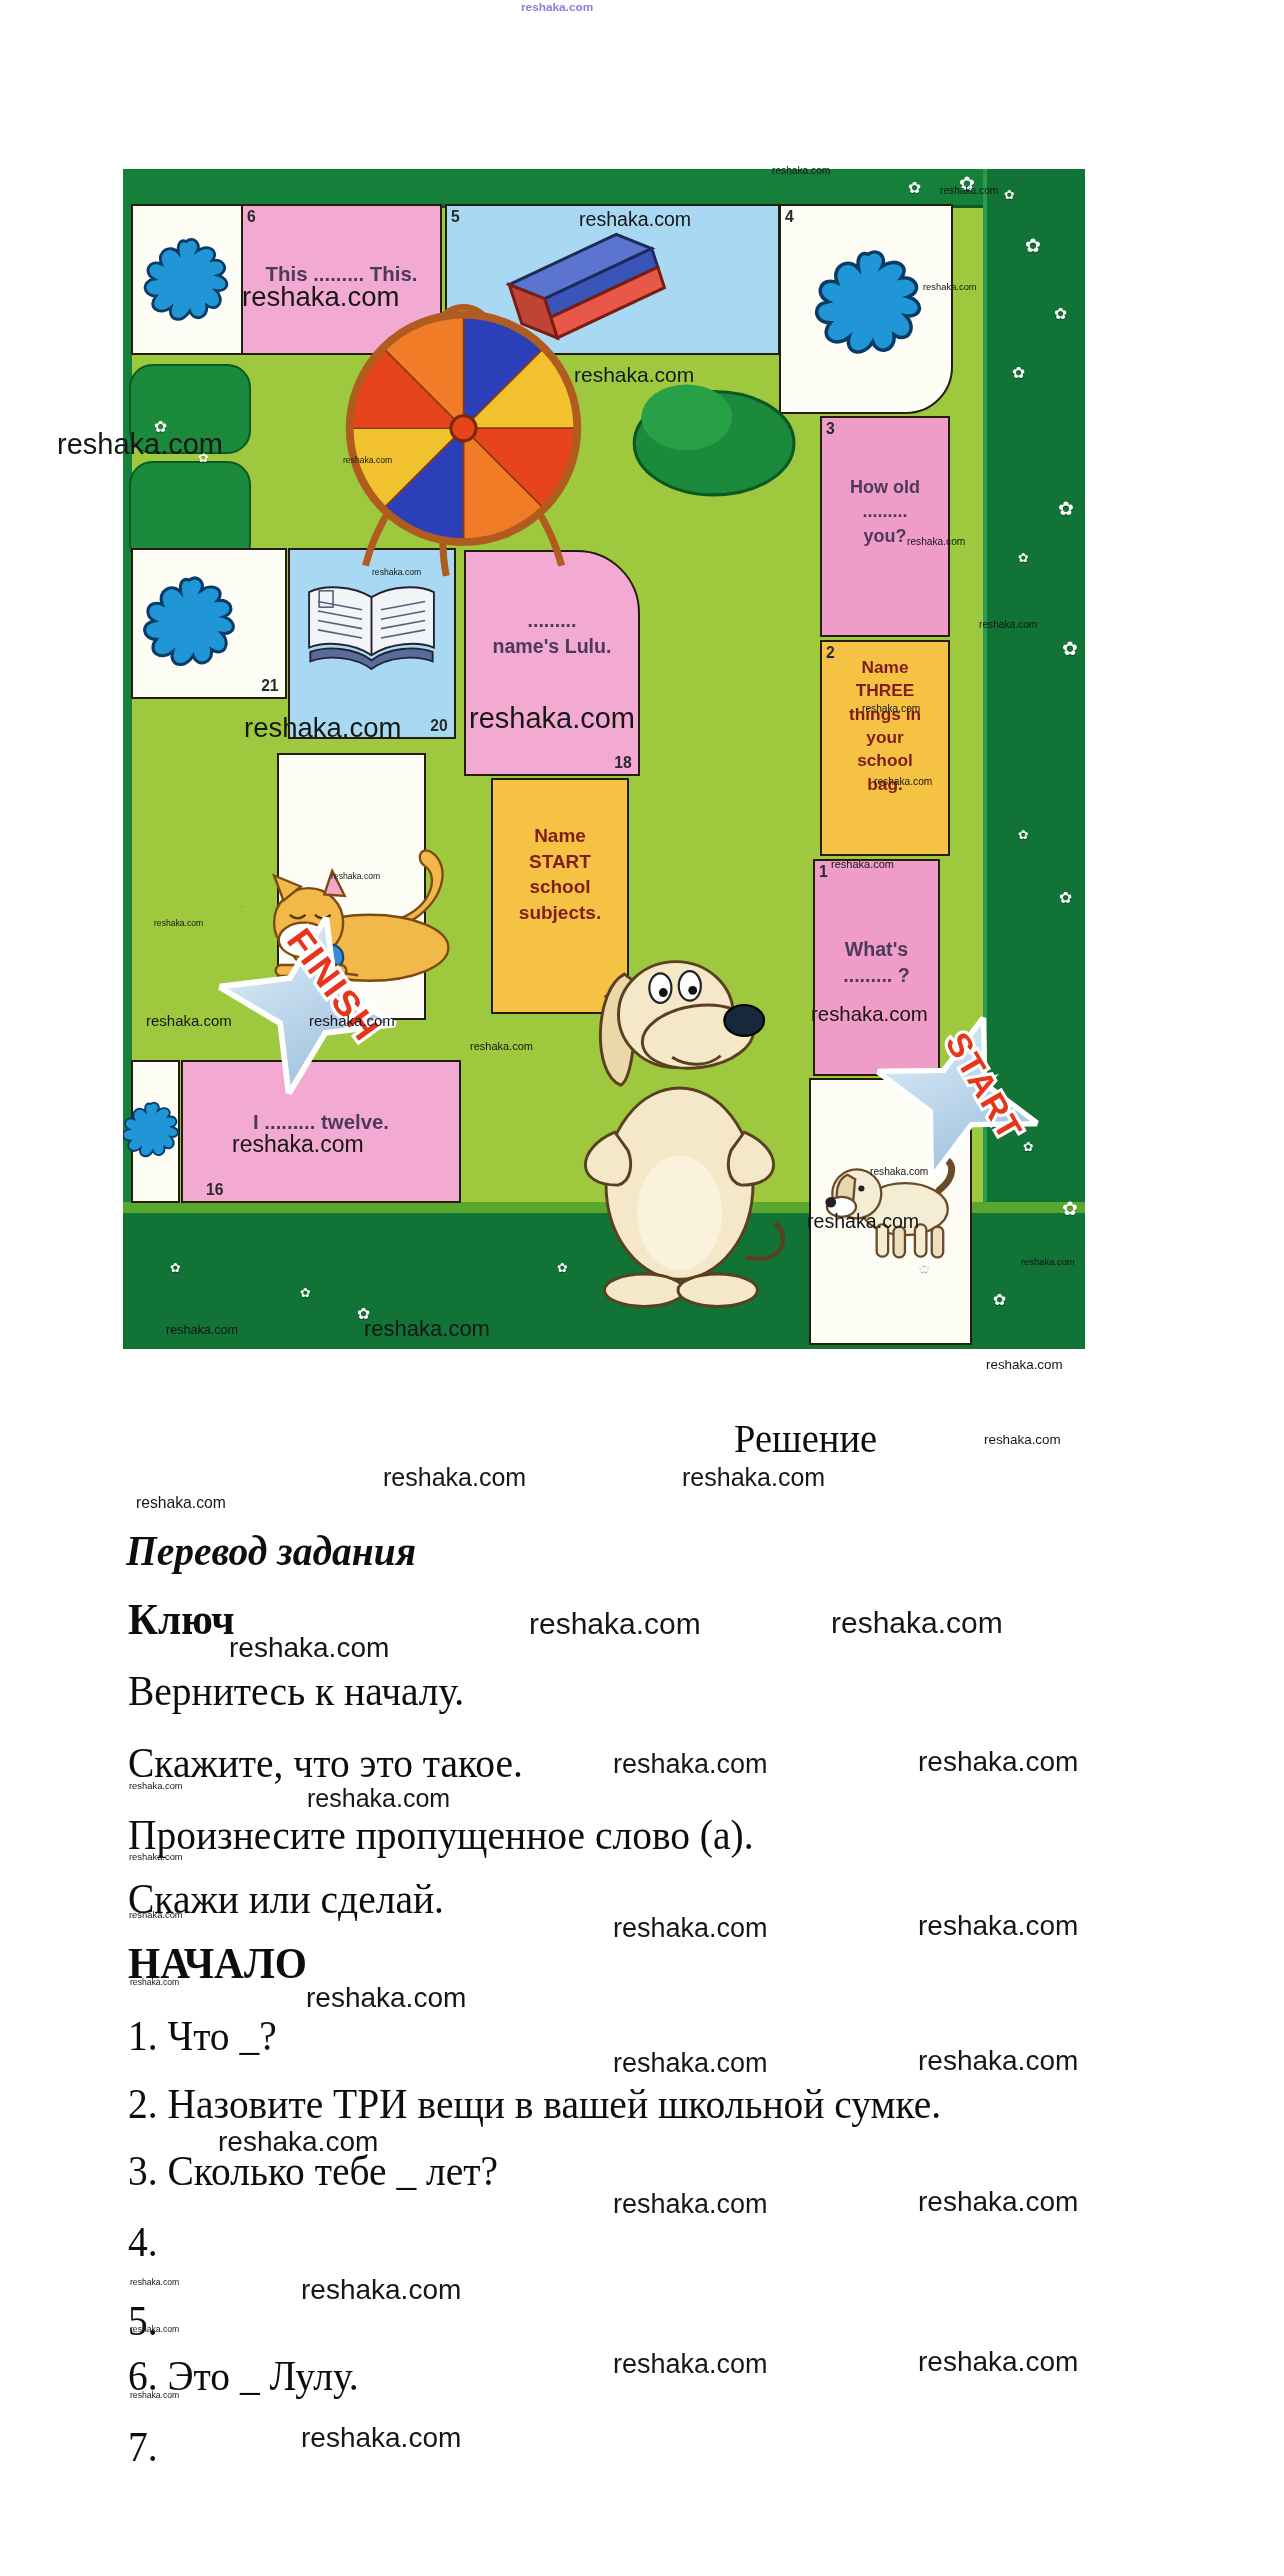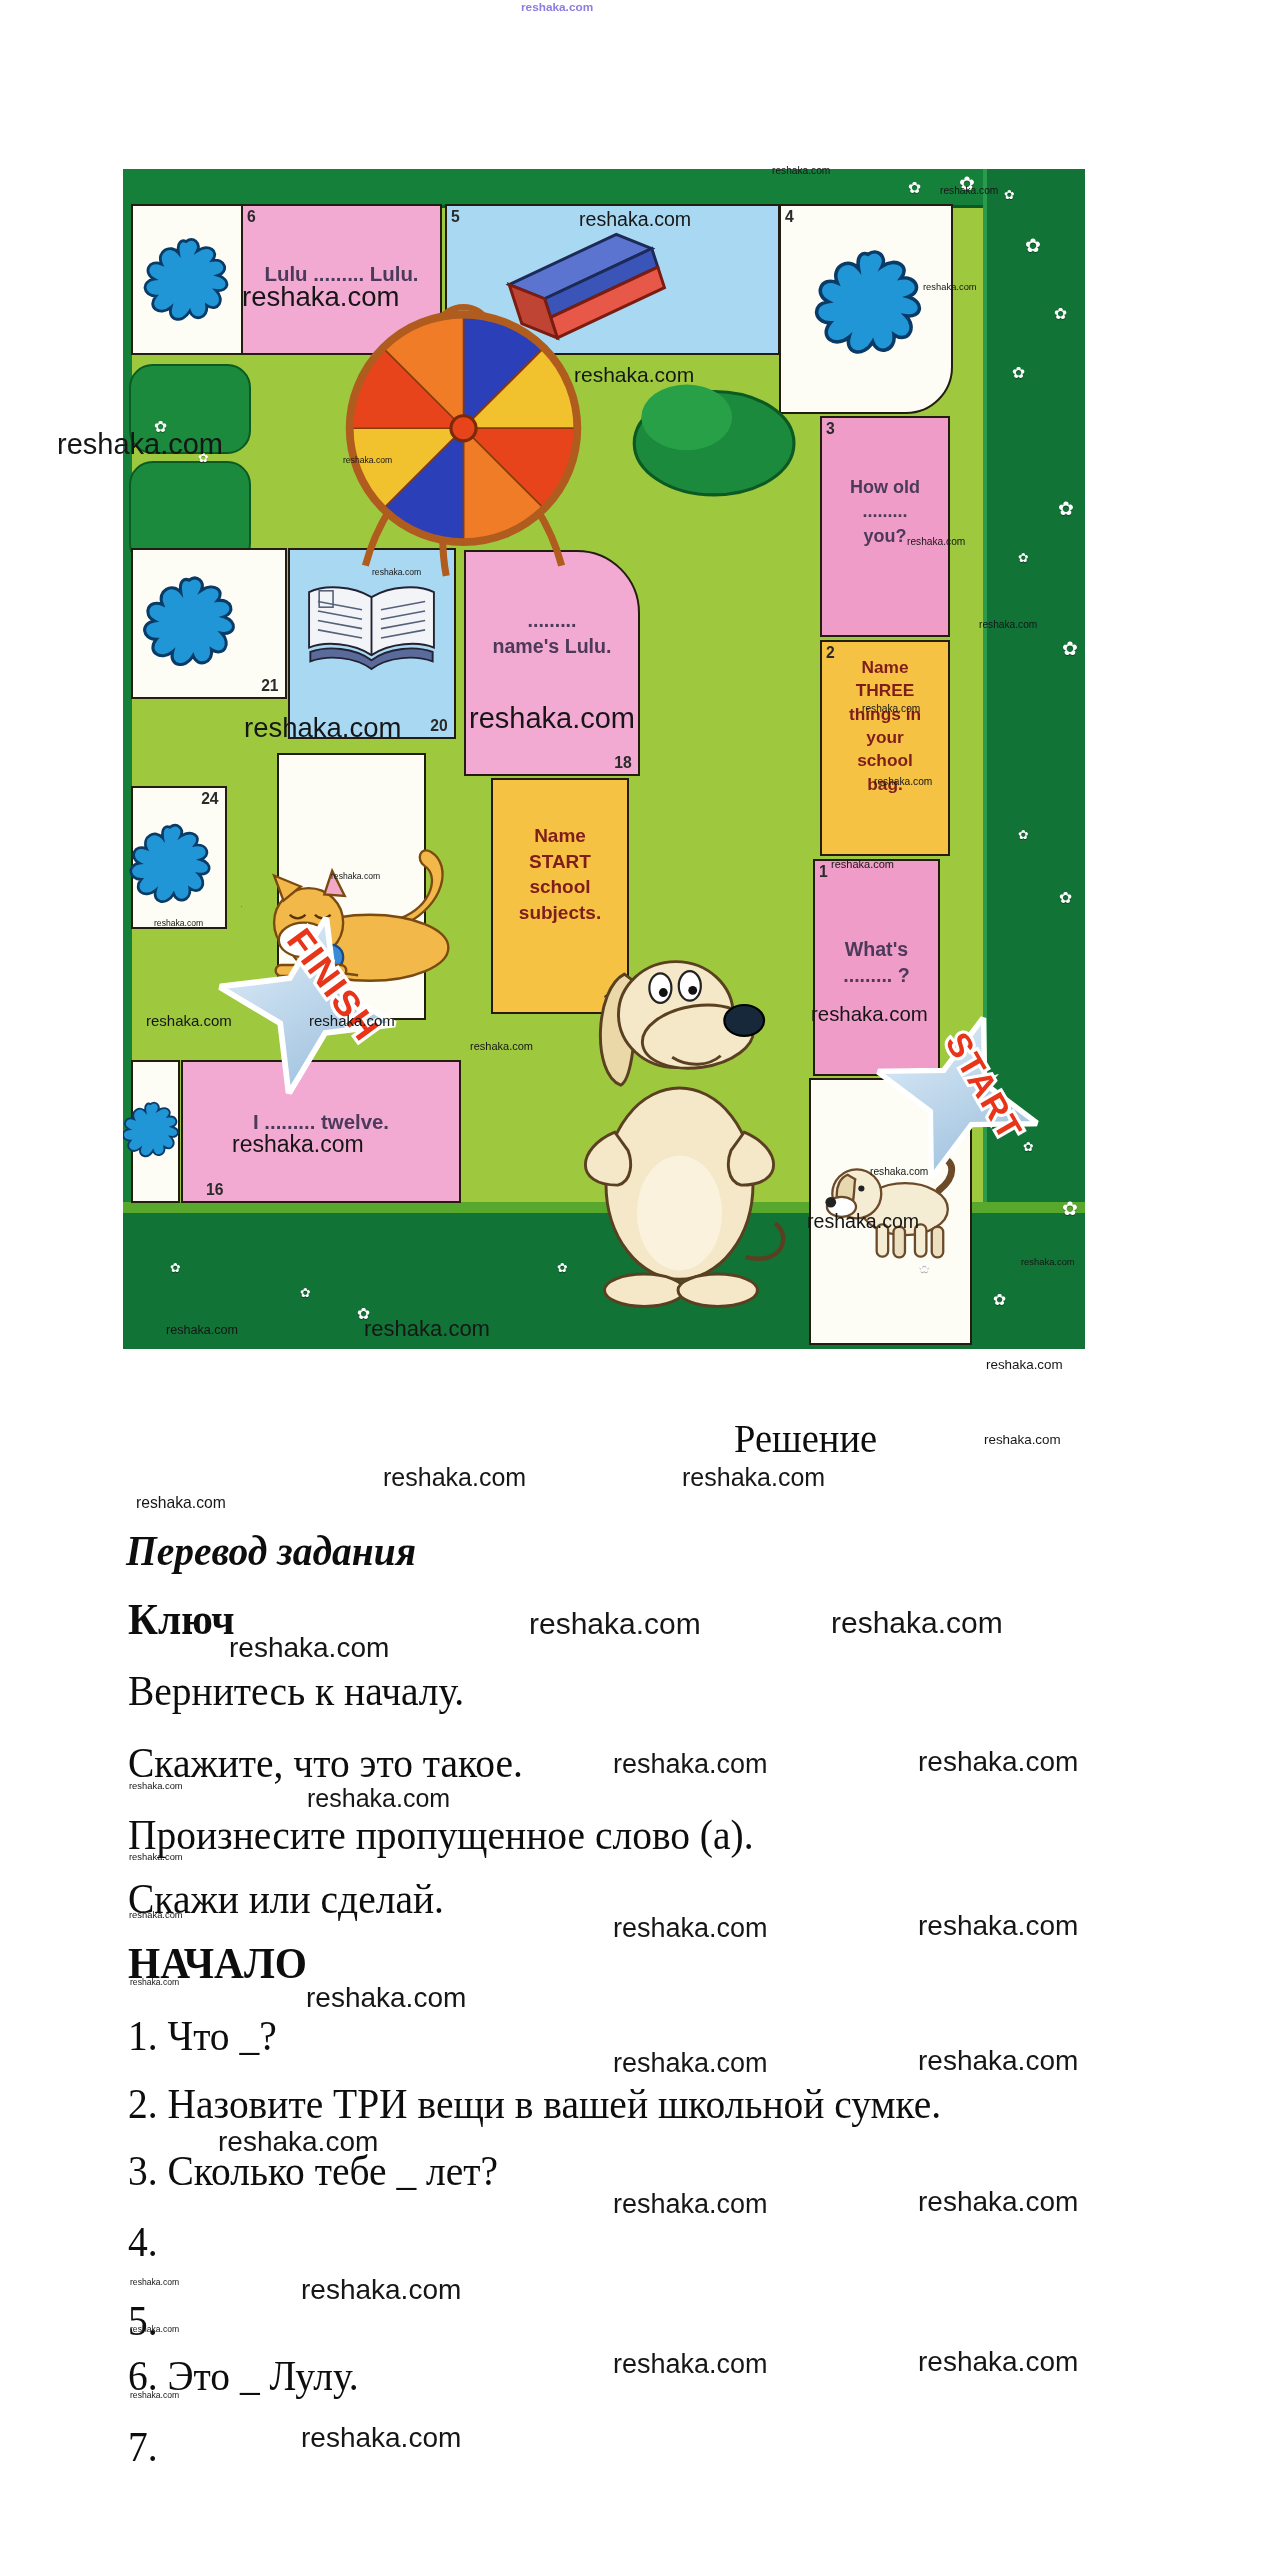--- a/index.html
+++ b/index.html
@@ -60,21 +60,21 @@
   </svg>
 
   <div class="sq white" style="left:7.9px;top:35px;width:114px;height:151px;">
     <span class="splat-slot abs" style="left:6.3px;top:19.6px;width:94px;height:110px;"><svg viewBox="0 0 100 100" style="width:100%;height:100%">
           <path d="M50 8 C58 2 66 10 62 18 C74 10 86 18 78 28 C92 26 96 40 84 44 C98 48 96 62 82 60 C92 70 84 84 72 76 C74 90 58 94 54 82 C46 96 30 92 34 78 C22 88 8 78 18 66 C4 66 2 50 16 48 C4 42 10 26 24 32 C18 18 34 10 42 20 C40 8 46 6 50 8 Z" fill="#2196d6" stroke="#0a3a66" stroke-width="3"></path>
         </svg></span>
   </div>
 
   <div class="sq pink" style="left:118px;top:35px;width:201px;height:151px;">
     <span class="num">6</span>
-    <div class="sqtxt" style="top:57px;font-size:20.4px;">Lulu ......... Lulu.</div>
+    <div class="sqtxt" style="top:57px;font-size:20.4px;">This ......... This.</div>
   </div>
 
   <div class="sq blue" style="left:322px;top:35px;width:335px;height:151px;">
     <span class="num">5</span>
     <svg class="abs" style="left:23.6px;top:6.3px;width:228px;height:137px;" viewBox="0 0 200 140">
       <g transform="rotate(-18 100 70)">
         <polygon points="25,50 145,35 175,60 55,75" fill="#5a74d0" stroke="#1c2a58" stroke-width="3"></polygon>
         <polygon points="55,75 175,60 175,80 55,95" fill="#3a54b8" stroke="#1c2a58" stroke-width="3"></polygon>
         <polygon points="55,95 175,80 175,102 55,117" fill="#e85848" stroke="#7a1c10" stroke-width="3"></polygon>
         <polygon points="25,50 55,75 55,117 25,92" fill="#c04434" stroke="#7a1c10" stroke-width="3"></polygon>
@@ -172,26 +172,20 @@
   <div class="sq yellow" style="left:368px;top:609px;width:138px;height:236px;">
     <span class="num br">18</span>
     <div class="sqtxt" style="top:43px;font-size:19px;">
       <div>Name</div>
       <div>START</div>
       <div>school</div>
       <div>subjects.</div>
     </div>
   </div>
 
-  <div class="sq white" style="left:7.9px;top:617px;width:96px;height:143px;">
-    <span class="num tr">24</span>
-    <span class="splat-slot abs" style="left:-7.9px;top:27.5px;width:90px;height:98px;"><svg viewBox="0 0 100 100" style="width:100%;height:100%">
-          <path d="M50 8 C58 2 66 10 62 18 C74 10 86 18 78 28 C92 26 96 40 84 44 C98 48 96 62 82 60 C92 70 84 84 72 76 C74 90 58 94 54 82 C46 96 30 92 34 78 C22 88 8 78 18 66 C4 66 2 50 16 48 C4 42 10 26 24 32 C18 18 34 10 42 20 C40 8 46 6 50 8 Z" fill="#2196d6" stroke="#0a3a66" stroke-width="3"></path>
-        </svg></span>
-  </div>
 
   <div class="sq white" style="left:154px;top:584px;width:149px;height:267px;">
     <svg class="abs" style="left:-27.5px;top:75px;width:220px;height:157px;z-index:5" viewBox="0 0 280 200">
       <path d="M195,120 C245,95 255,45 228,28 C214,20 208,38 220,46 C238,58 230,95 190,112 Z" fill="#f2b84a" stroke="#7a4a10" stroke-width="3"></path>
       <ellipse cx="150" cy="150" rx="100" ry="42" fill="#f2b84a" stroke="#7a4a10" stroke-width="3"></ellipse>
       <path d="M60,175 L135,185" stroke="#7a4a10" stroke-width="3" fill="none"></path>
       <circle cx="72" cy="118" r="44" fill="#f2b84a" stroke="#7a4a10" stroke-width="3"></circle>
       <path d="M40,90 L28,58 L62,72 Z" fill="#f2b84a" stroke="#7a4a10" stroke-width="3"></path>
       <path d="M92,82 L102,52 L118,84 Z" fill="#f4a8c8" stroke="#7a4a10" stroke-width="3"></path>
       <ellipse cx="66" cy="140" rx="32" ry="22" fill="#ffffff" stroke="#7a4a10" stroke-width="3"></ellipse>

